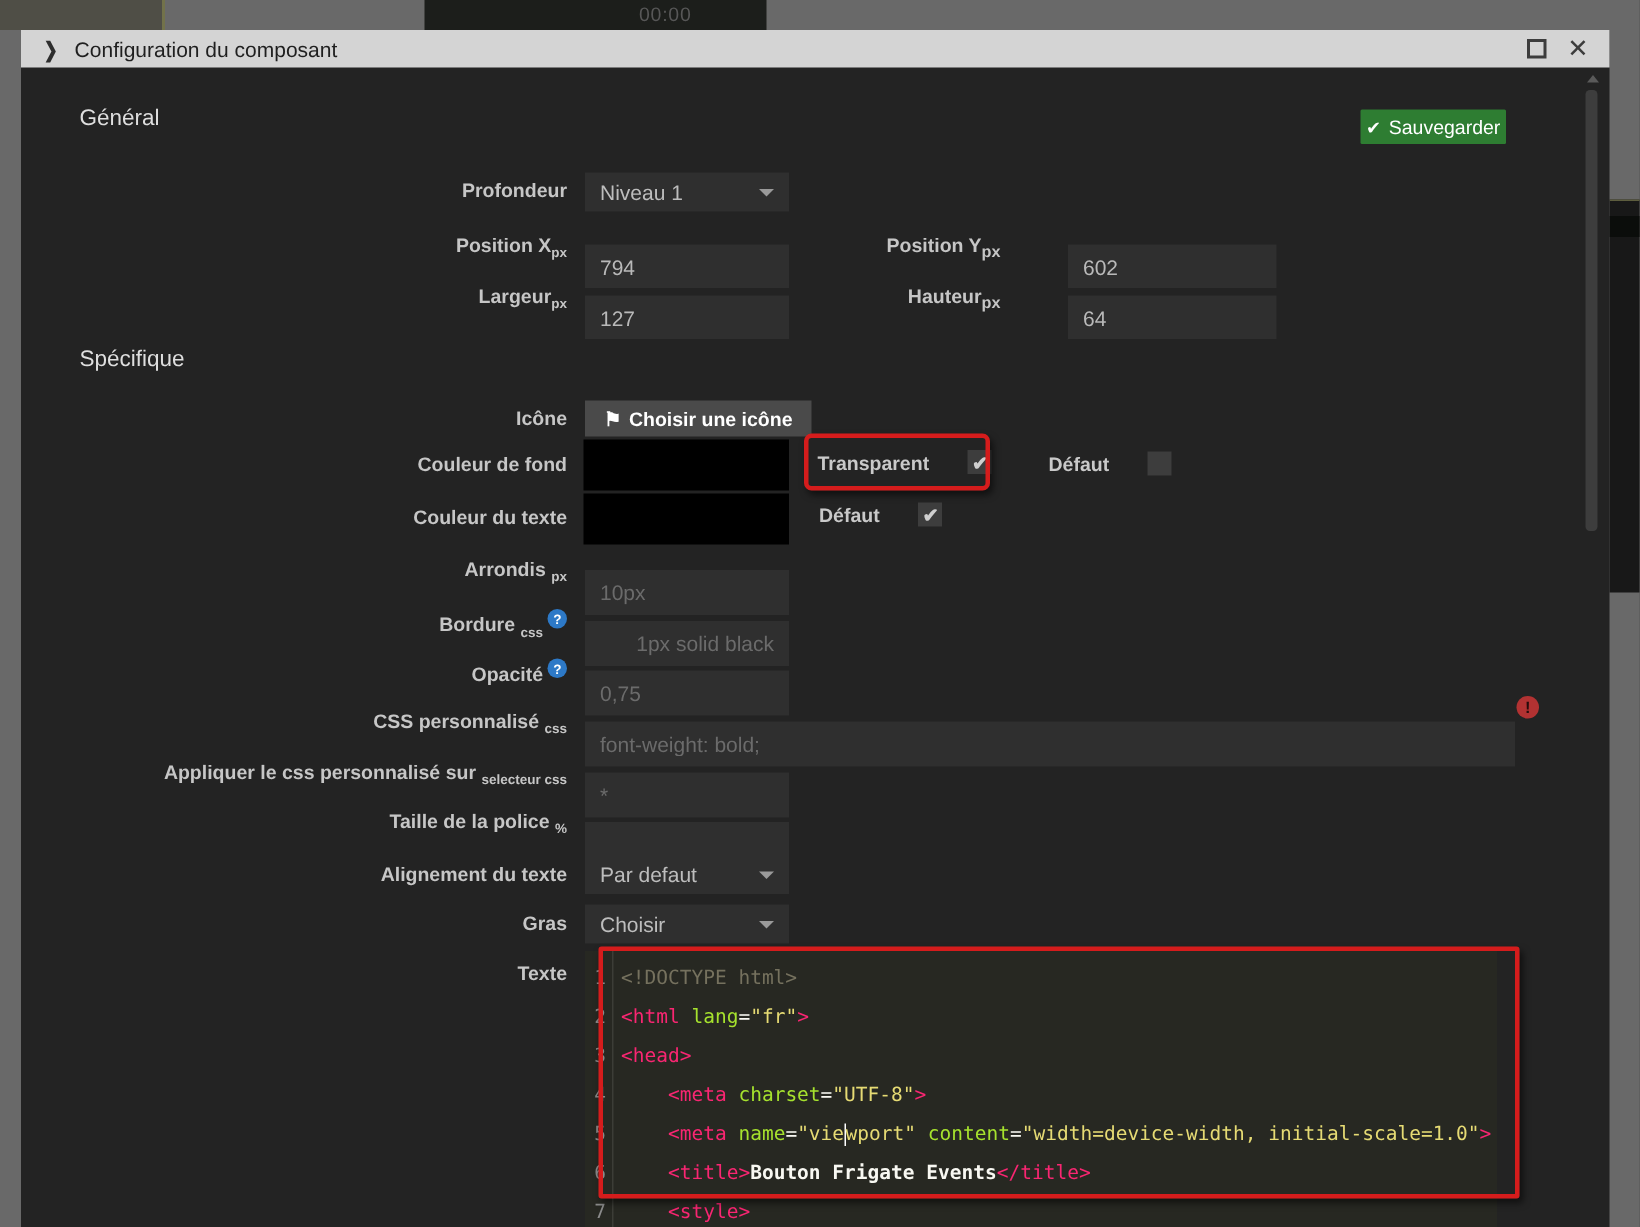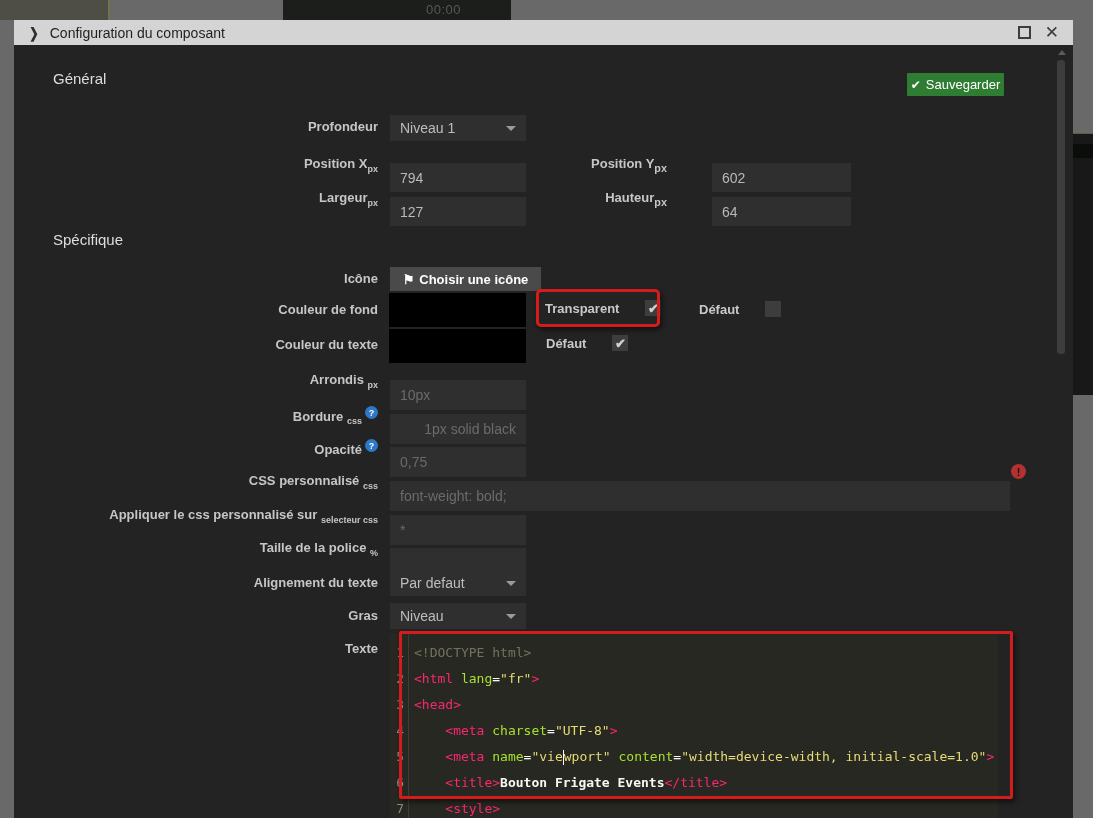--- a/index.html
+++ b/index.html
@@ -190,21 +190,21 @@
   <input class="field" style="left: 376px; top: 513px; width: 136px; height: 30px;" placeholder="">
 
   <div class="row-label" style="top:555px;"><span>Alignement du texte</span></div>
   <div class="selectbox" style="left:376px; top:550px; width:136px; height:26px;">
     <span>Par defaut</span>
     <span class="caret"></span>
   </div>
 
   <div class="row-label" style="top:588px;"><span>Gras</span></div>
   <div class="selectbox" style="left:376px; top:583px; width:136px; height:26px;">
-    <span>Niveau</span>
+    <span>Choisir</span>
     <span class="caret"></span>
   </div>
 
   <div class="row-label" style="top:621px;"><span>Texte</span></div>
   <div class="editor">
     <div class="gutter-line"></div>
     <div class="code-lines" id="code-lines">
         <div class="code-line"><span class="line-num">1</span><span class="tok-cmt">&lt;!DOCTYPE html&gt;</span></div>
         <div class="code-line"><span class="line-num">2</span><span class="tok-tag">&lt;html</span><span class="tok-pln"> </span><span class="tok-attr">lang</span><span class="tok-pun">=</span><span class="tok-str">"fr"</span><span class="tok-tag">&gt;</span></div>
         <div class="code-line"><span class="line-num">3</span><span class="tok-tag">&lt;head&gt;</span></div>

